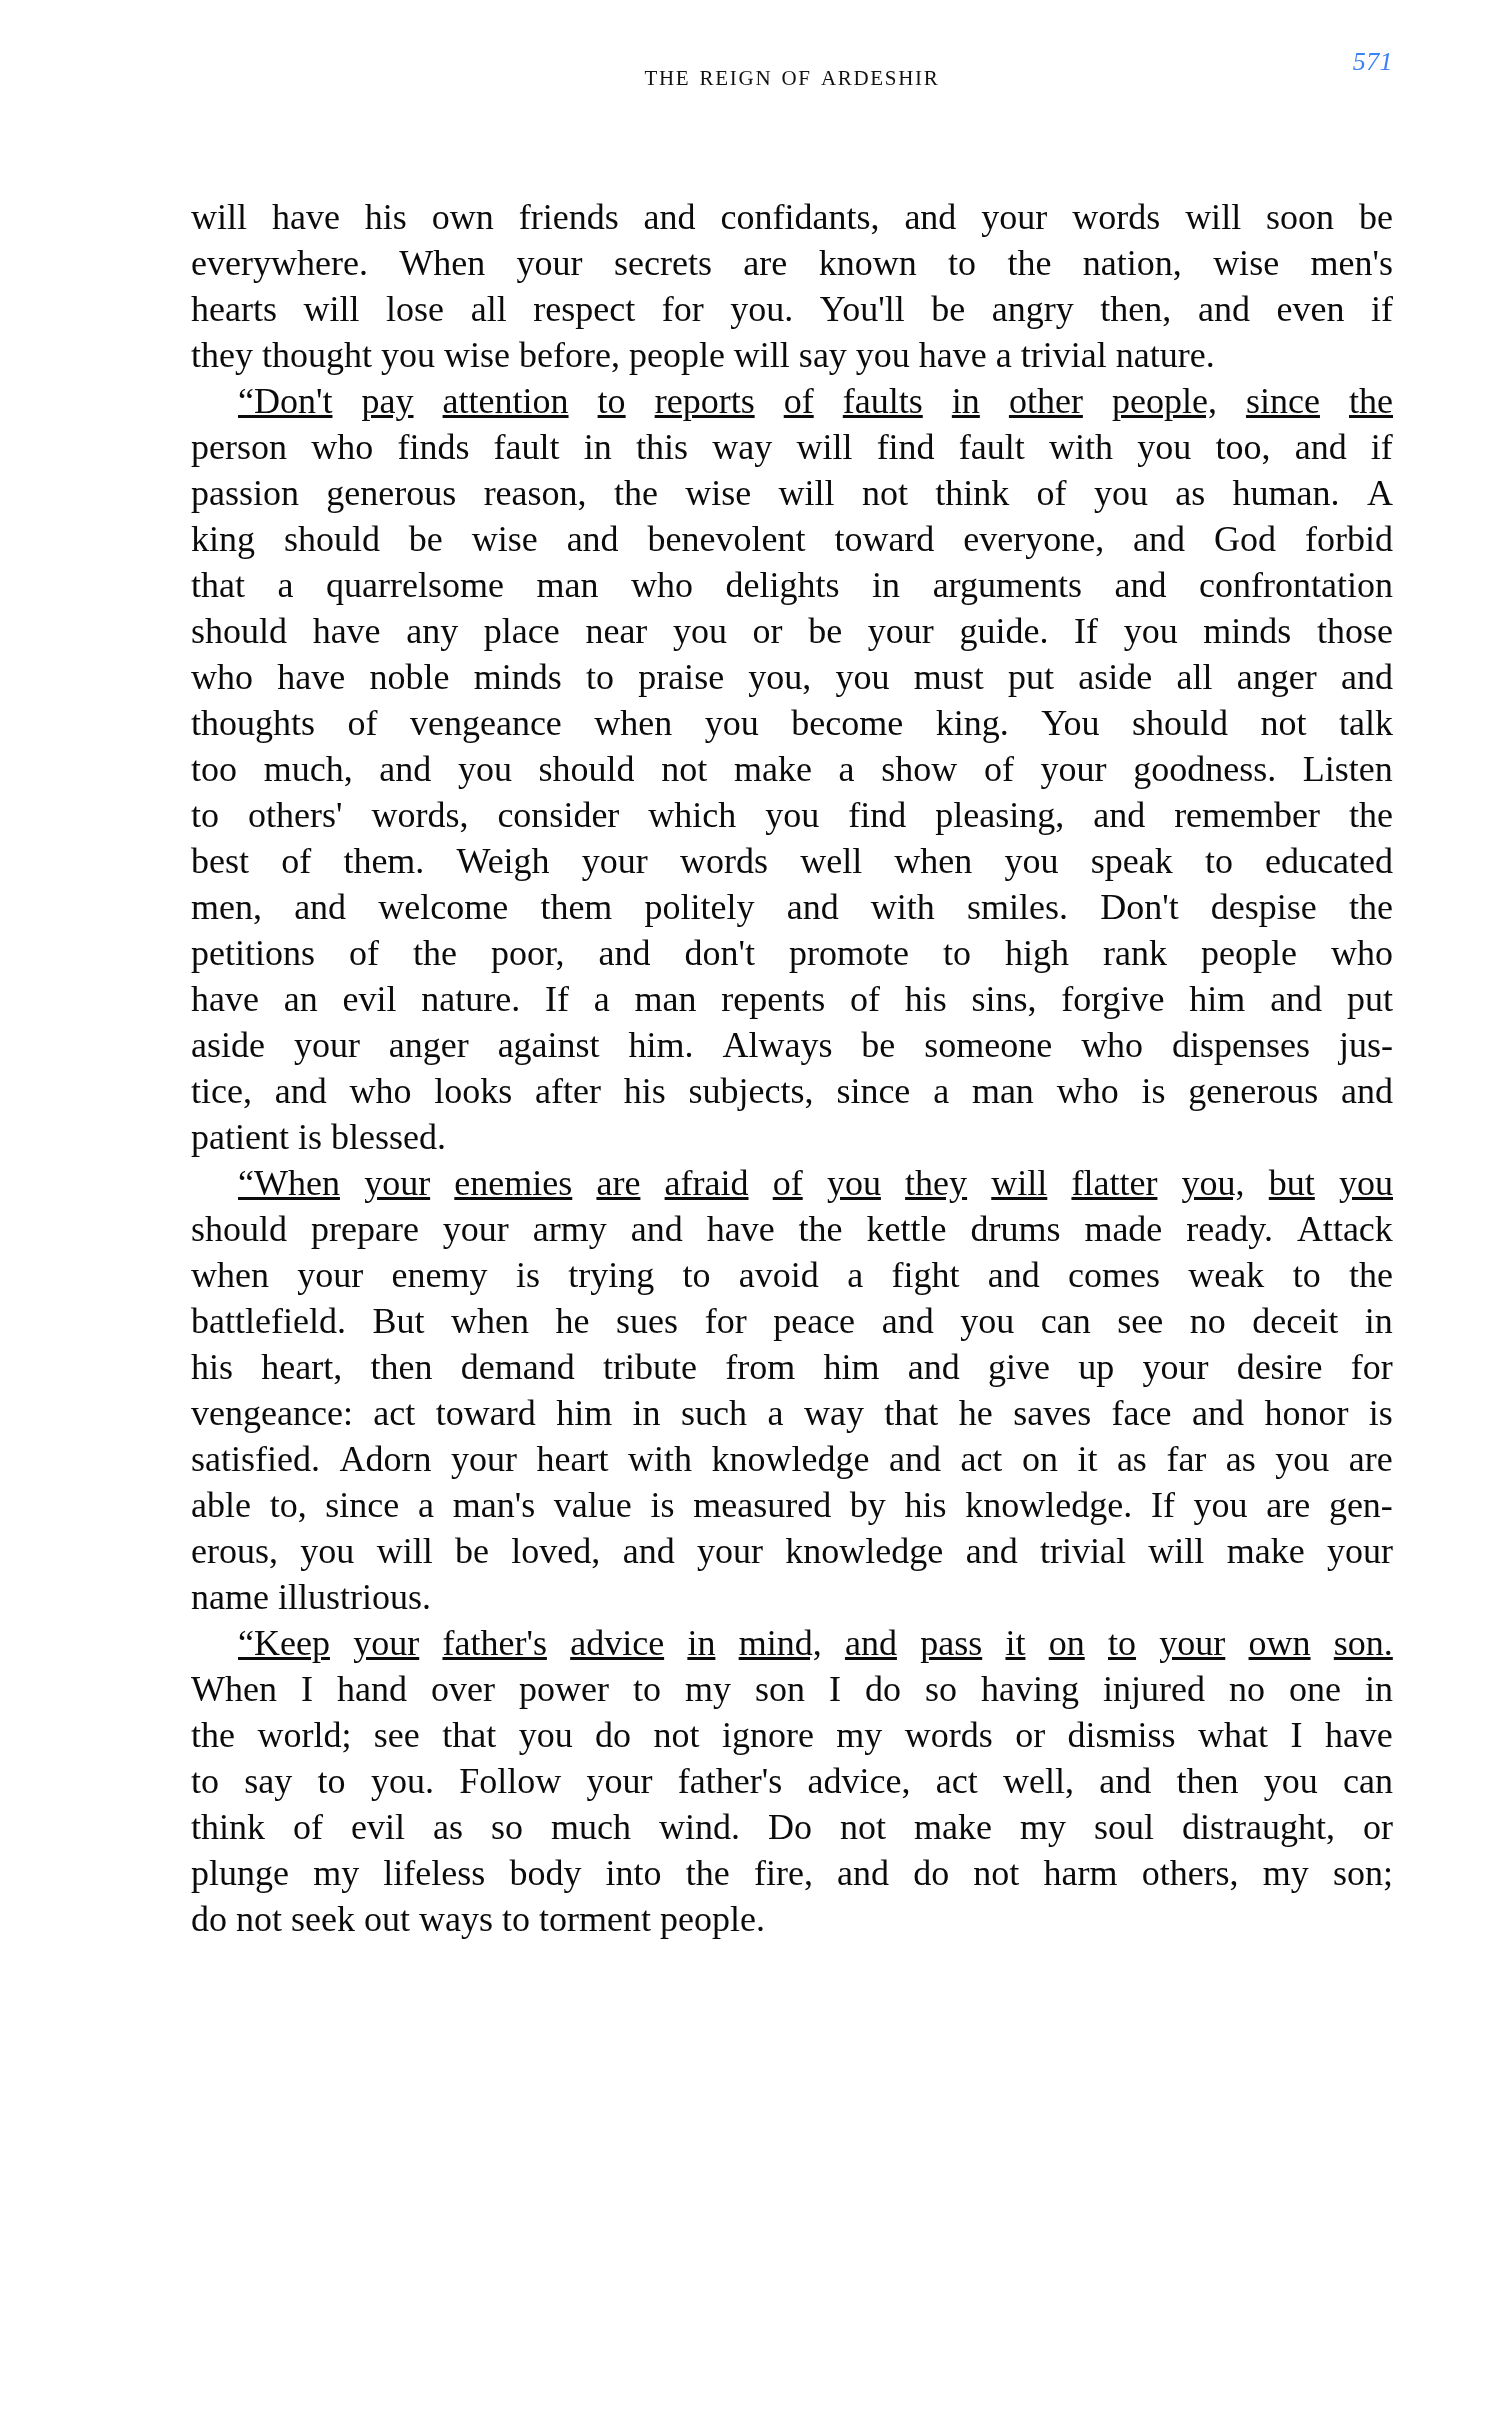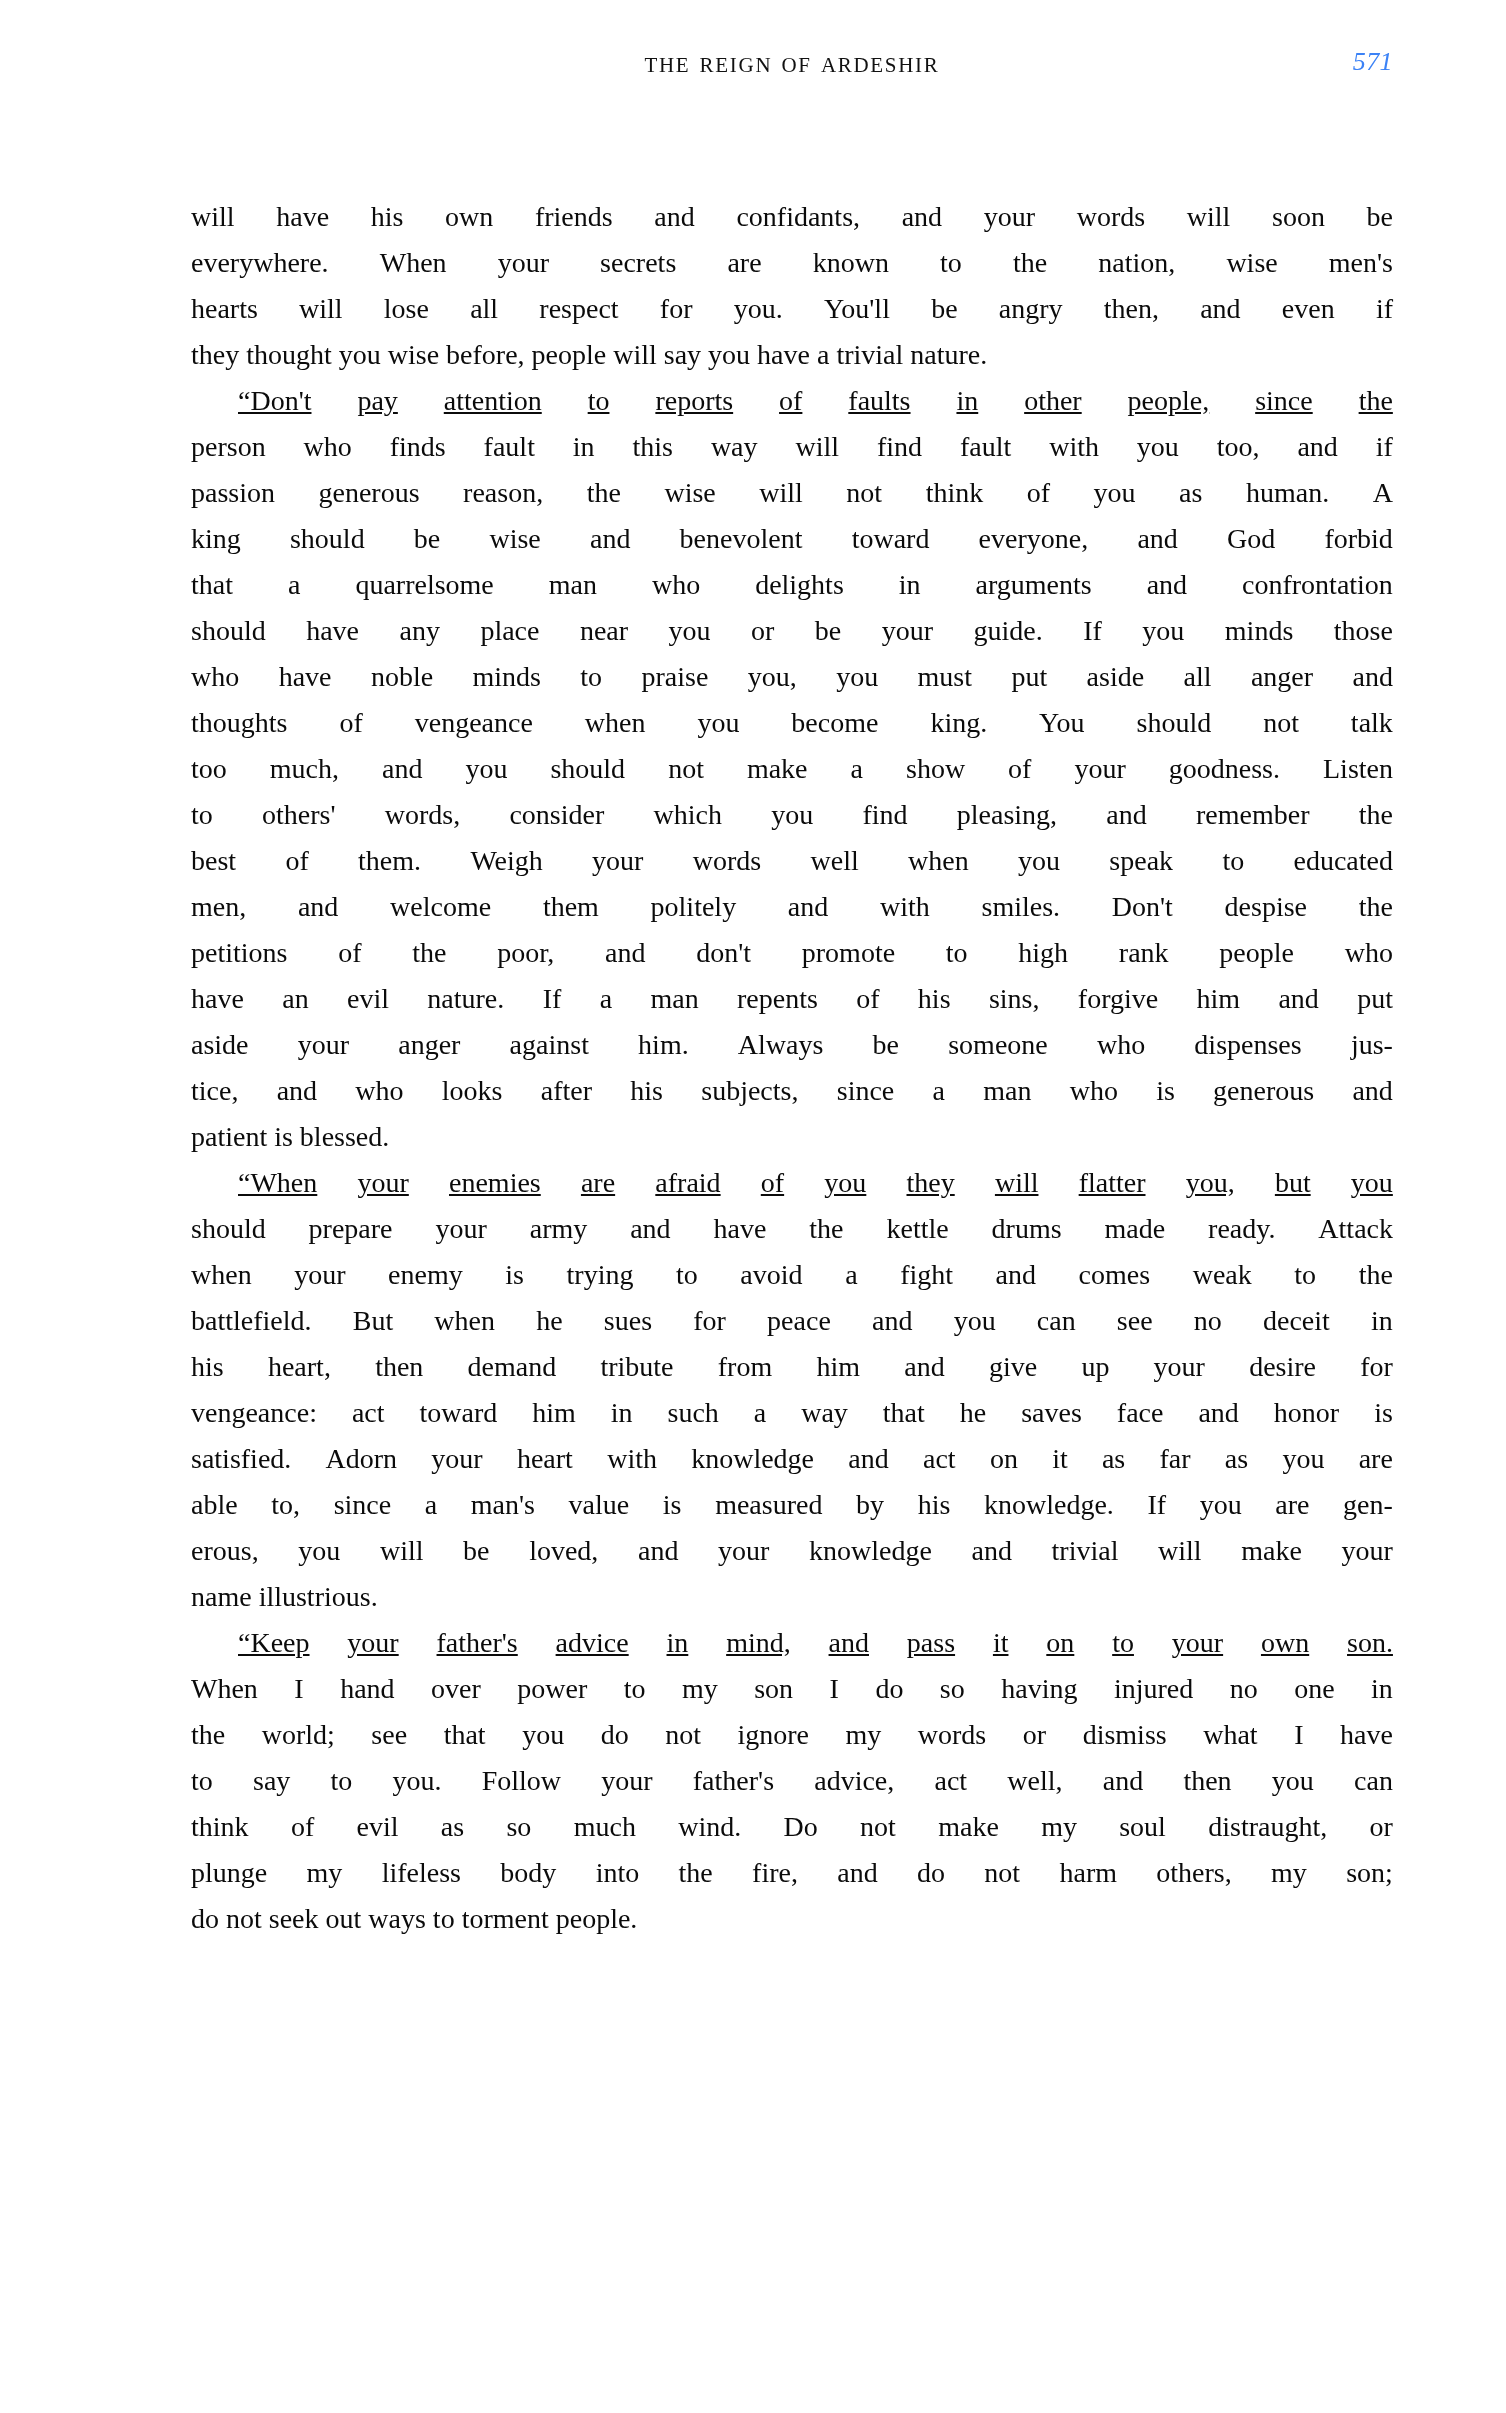--- a/index.html
+++ b/index.html
@@ -21,21 +21,21 @@
   }
 
   
   .running-head {
     position: absolute;
     left: 191px;
     right: 113px;
     top: 45px;
     height: 47px;
     display: flex;
-    align-items: flex-start;
+    align-items: flex-end;
     justify-content: center;
   }
 
   .running-head-title {
     font-family: "Liberation Serif", "DejaVu Serif", serif;
     font-size: 30px;
     letter-spacing: 1.7px;
     font-variant: small-caps;
     text-transform: lowercase;
     white-space: nowrap;
@@ -61,21 +61,21 @@
     left: 191px;
     top: 194px;
     width: 1202px;
   }
 
   
   .lines { display: block; }
   .line {
     display: flex;
     justify-content: space-between;
-    font-size: 28px;
+    font-size: 36px;
     line-height: 46px;
     color: #0b0b0b;
     white-space: nowrap;
   }
   .line.last {
     justify-content: flex-start;
   }
   .line .w { display: inline-block; }
   .line.indent { padding-left: 47px; text-decoration: underline; }
 </style>

